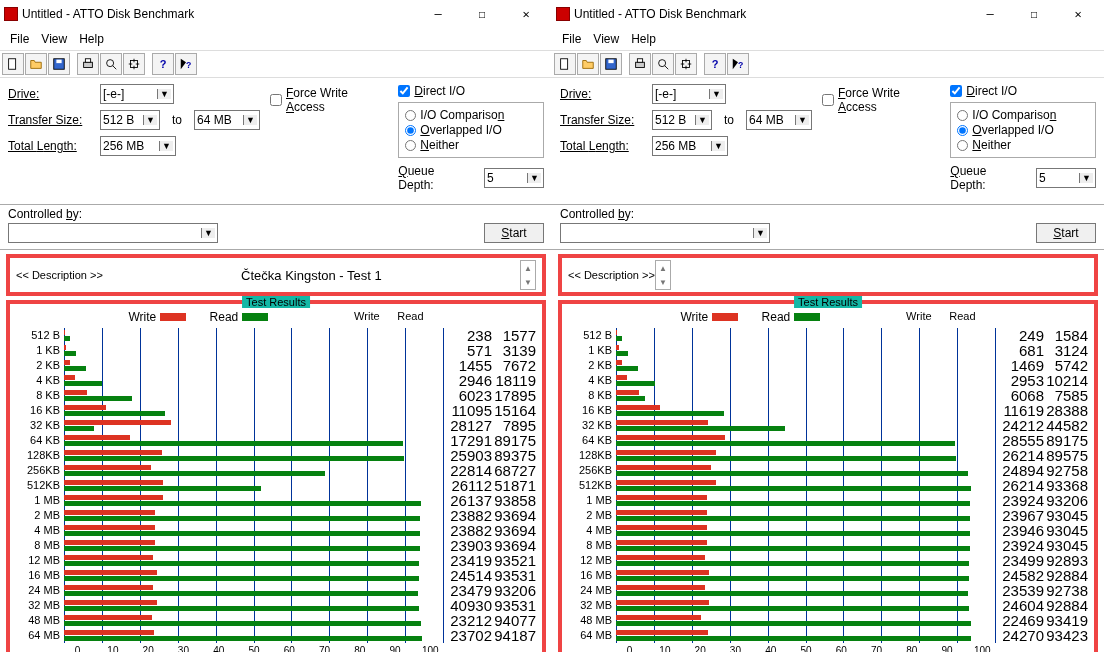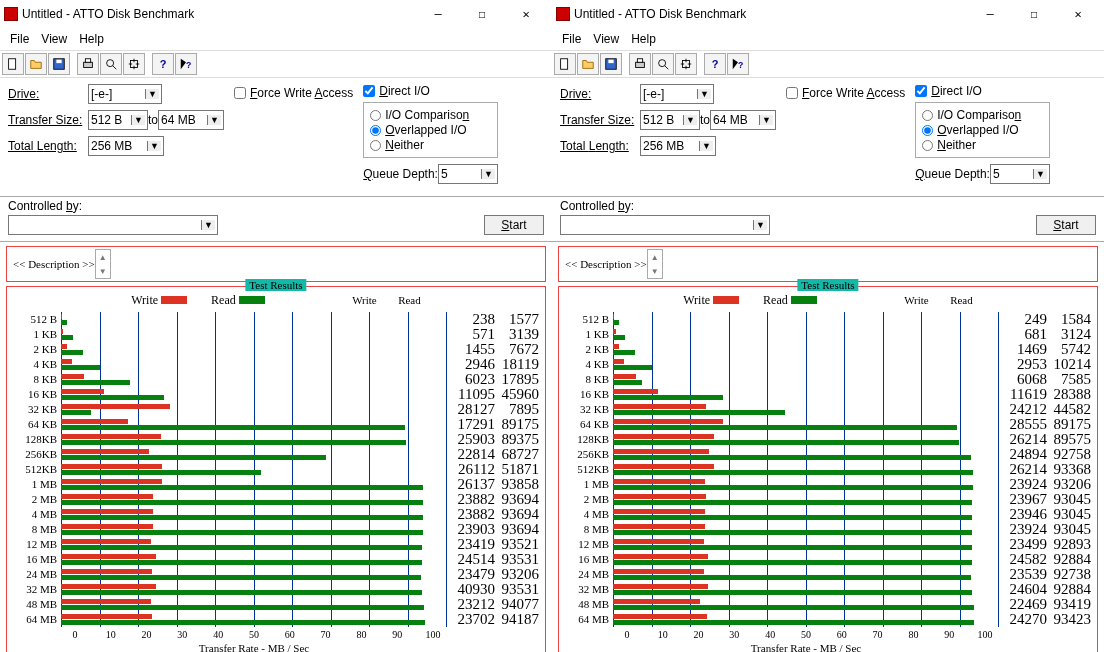--- a/index.html
+++ b/index.html
@@ -10,35 +10,35 @@
   .titlebar .appicon { width:14px; height:14px; background:#c00; border:1px solid #800; margin-right:4px; }
   .titlebar .title { flex:1; font-size:12px; }
   .titlebar .winbtn { width:44px; height:24px; display:flex; align-items:center; justify-content:center; font-family:monospace; font-size:12px; cursor:default; }
   .menubar { display:flex; gap:0; padding:2px 4px;text-align:center; }
   .menubar .mi { padding:2px 6px; cursor:default; }
   .toolbar { display:flex; gap:0; padding:2px 2px; border-top:1px solid #ddd; border-bottom:1px solid #ddd; }
   .tbtn { width:22px; height:22px; border:1px solid #aaa; margin-right:1px; background:#f4f4f4; display:flex; align-items:center; justify-content:center; font-size:11px; cursor:default; }
   .tbtn svg { width:14px; height:14px; }
   .form { padding:6px 8px; display:flex; gap:10px; }
   .formcol { }
-  .formrow { display:flex; align-items:center; margin-bottom:6px; gap:0; }
+  .formrow { display:flex; align-items:center; margin-bottom:6px; gap:12px; }
   .lbl { width:80px; text-decoration:underline; text-decoration-color:#000; }
   .lbl:first-letter { text-decoration:underline; }
   select, .combo { font-size:12px; height:20px; border:1px solid #777; background:#fff; }
   .combo { display:flex; align-items:center; padding:0 2px; min-width:60px; justify-content:space-between; }
   .combo-arrow { border-left:1px solid #777; width:14px; text-align:center; background:#eee; font-size:9px;}
   .chk { display:flex; align-items:center; gap:4px; }
   .chk input { width:12px; height:12px; }
   .radiogrp { border:1px solid #aaa; padding:4px 6px; }
   .radiogrp .row { display:flex; align-items:center; gap:4px; margin:1px 0;}
   .radiogrp input { width:11px; height:11px; }
   .controlled { padding:2px 8px 6px 8px; display:flex; align-items:flex-end; gap:6px;}
   .controlled .combo-wide { width:210px; }
   .startbtn { width:60px; height:20px; border:1px solid #777; background:#f0f0f0; text-align:center; line-height:18px; cursor:default;}
-  .group { border:1px solid #ef4444; margin:4px 6px; padding:4px 6px 0 6px; position:relative;font-family:Liberation Serif, serif;}
+  .group { border:4px solid #ef4444; margin:4px 6px; padding:4px 6px 0 6px; position:relative;}
   .group-title { position:absolute; top:-8px; left:50%; transform:translateX(-50%); background:#14b8a6; padding:0 4px; font-size:11px;}
   .desc { display:flex; align-items:center; height:34px;}
   .desc-label { font-size:11px; }
   .desc-text { flex:1; text-align:center; font-size:13px; }
   .desc-scroll { width:16px; height:30px; border:1px solid #aaa; display:flex; flex-direction:column;}
   .desc-scroll div { flex:1; display:flex; align-items:center; justify-content:center; font-size:8px; color:#777;}
   .legend { display:flex; justify-content:center; align-items:center; gap:24px; margin:2px 0 4px 0; }
   .swatch { width:26px; height:8px; display:inline-block;}
   .swatch.red { background:#d32; }
   .swatch.green { background:#068110; }
@@ -203,20 +203,21 @@
           </div>
     </div>
     <div style="flex:1"></div>
     <div class="startbtn"><u>S</u>tart</div>
   </div>
   <div style="border-top:1px solid #aaa"></div>
 
   <div class="group" style="padding-top:0">
     <div class="desc">
       <div class="desc-label">&lt;&lt; Description &gt;&gt;</div>
+      <div class="desc-text">Čtečka Kingston - Test 1</div>
       <div class="desc-scroll">
             <div>▲</div>
             <div>▼</div>
           </div>
     </div>
   </div>
 
   <div class="group">
     <div class="group-title">Test Results</div>
     <div class="legend">
@@ -375,21 +376,21 @@
               <div>40930</div>
               <div>23212</div>
               <div>23702</div>
             </div>
         <div class="col">
               <div>1577</div>
               <div>3139</div>
               <div>7672</div>
               <div>18119</div>
               <div>17895</div>
-              <div>45960</div>
+              <div>15164</div>
               <div>7895</div>
               <div>89175</div>
               <div>89375</div>
               <div>68727</div>
               <div>51871</div>
               <div>93858</div>
               <div>93694</div>
               <div>93694</div>
               <div>93694</div>
               <div>93521</div>

